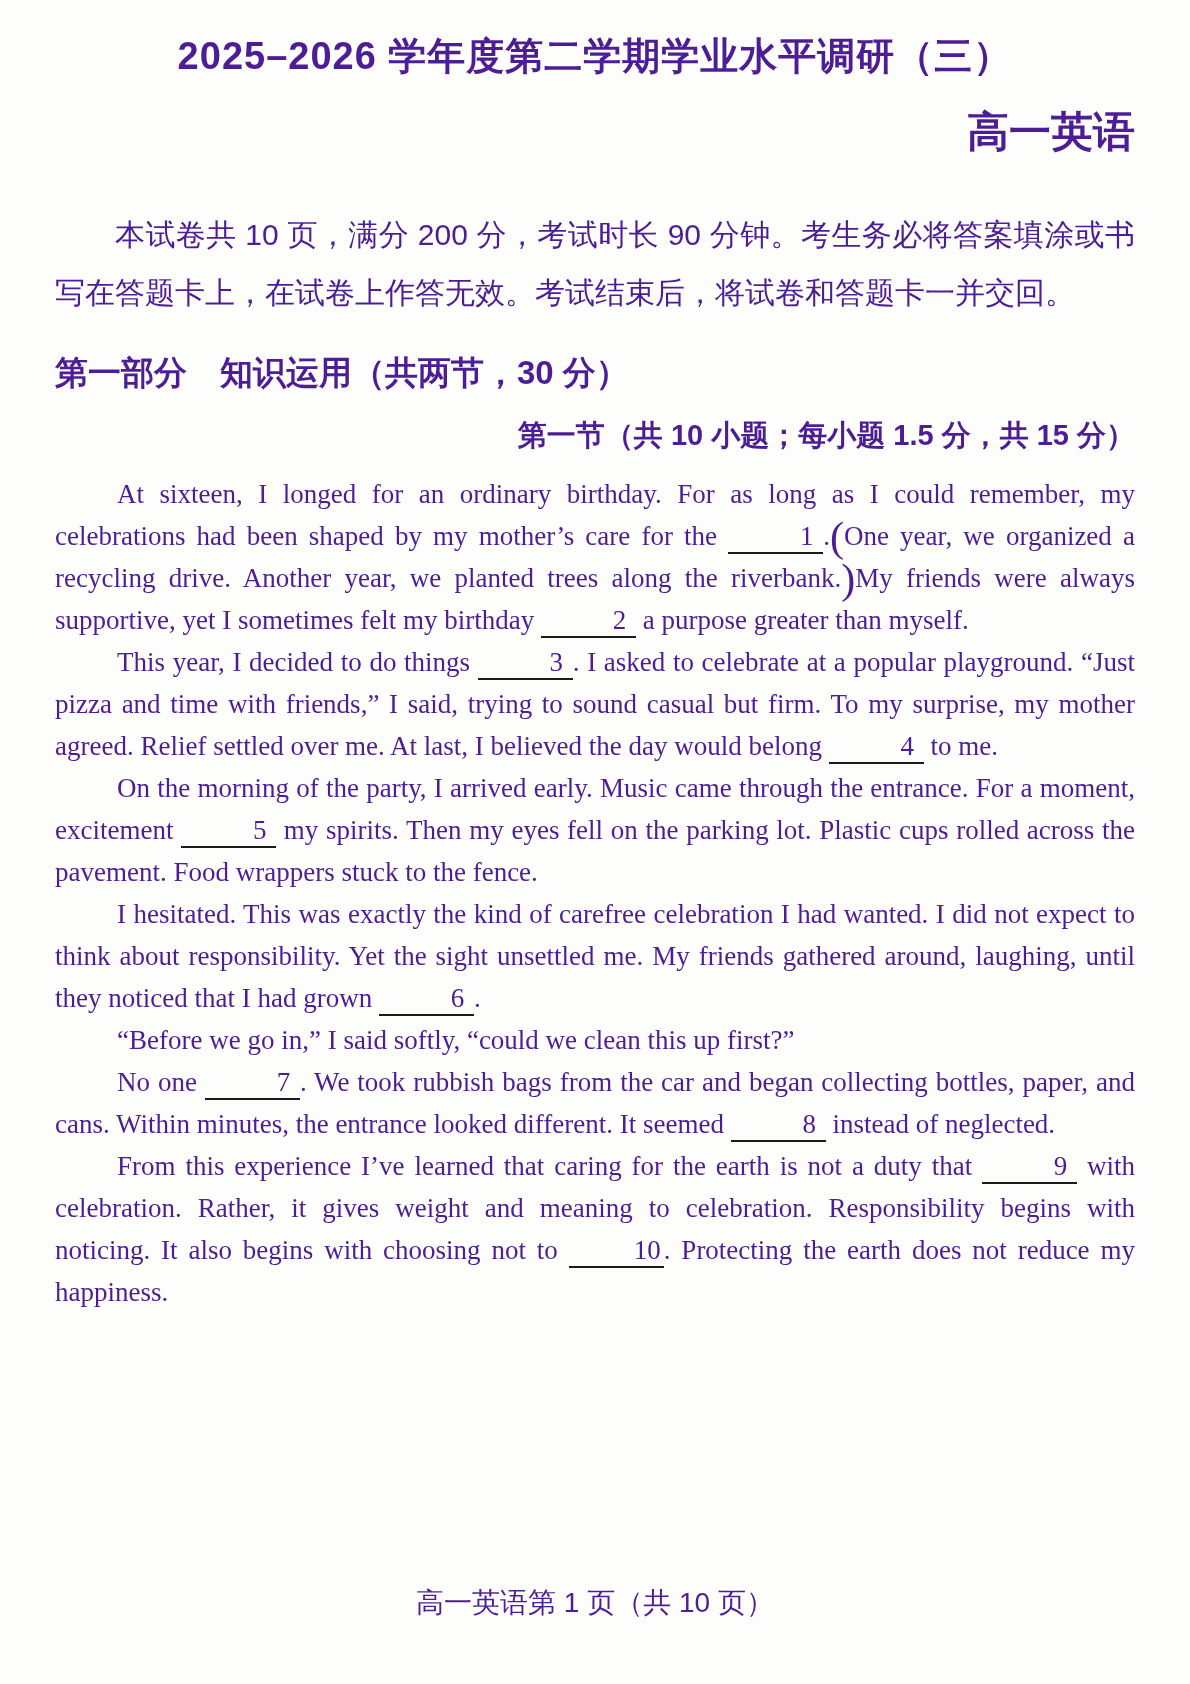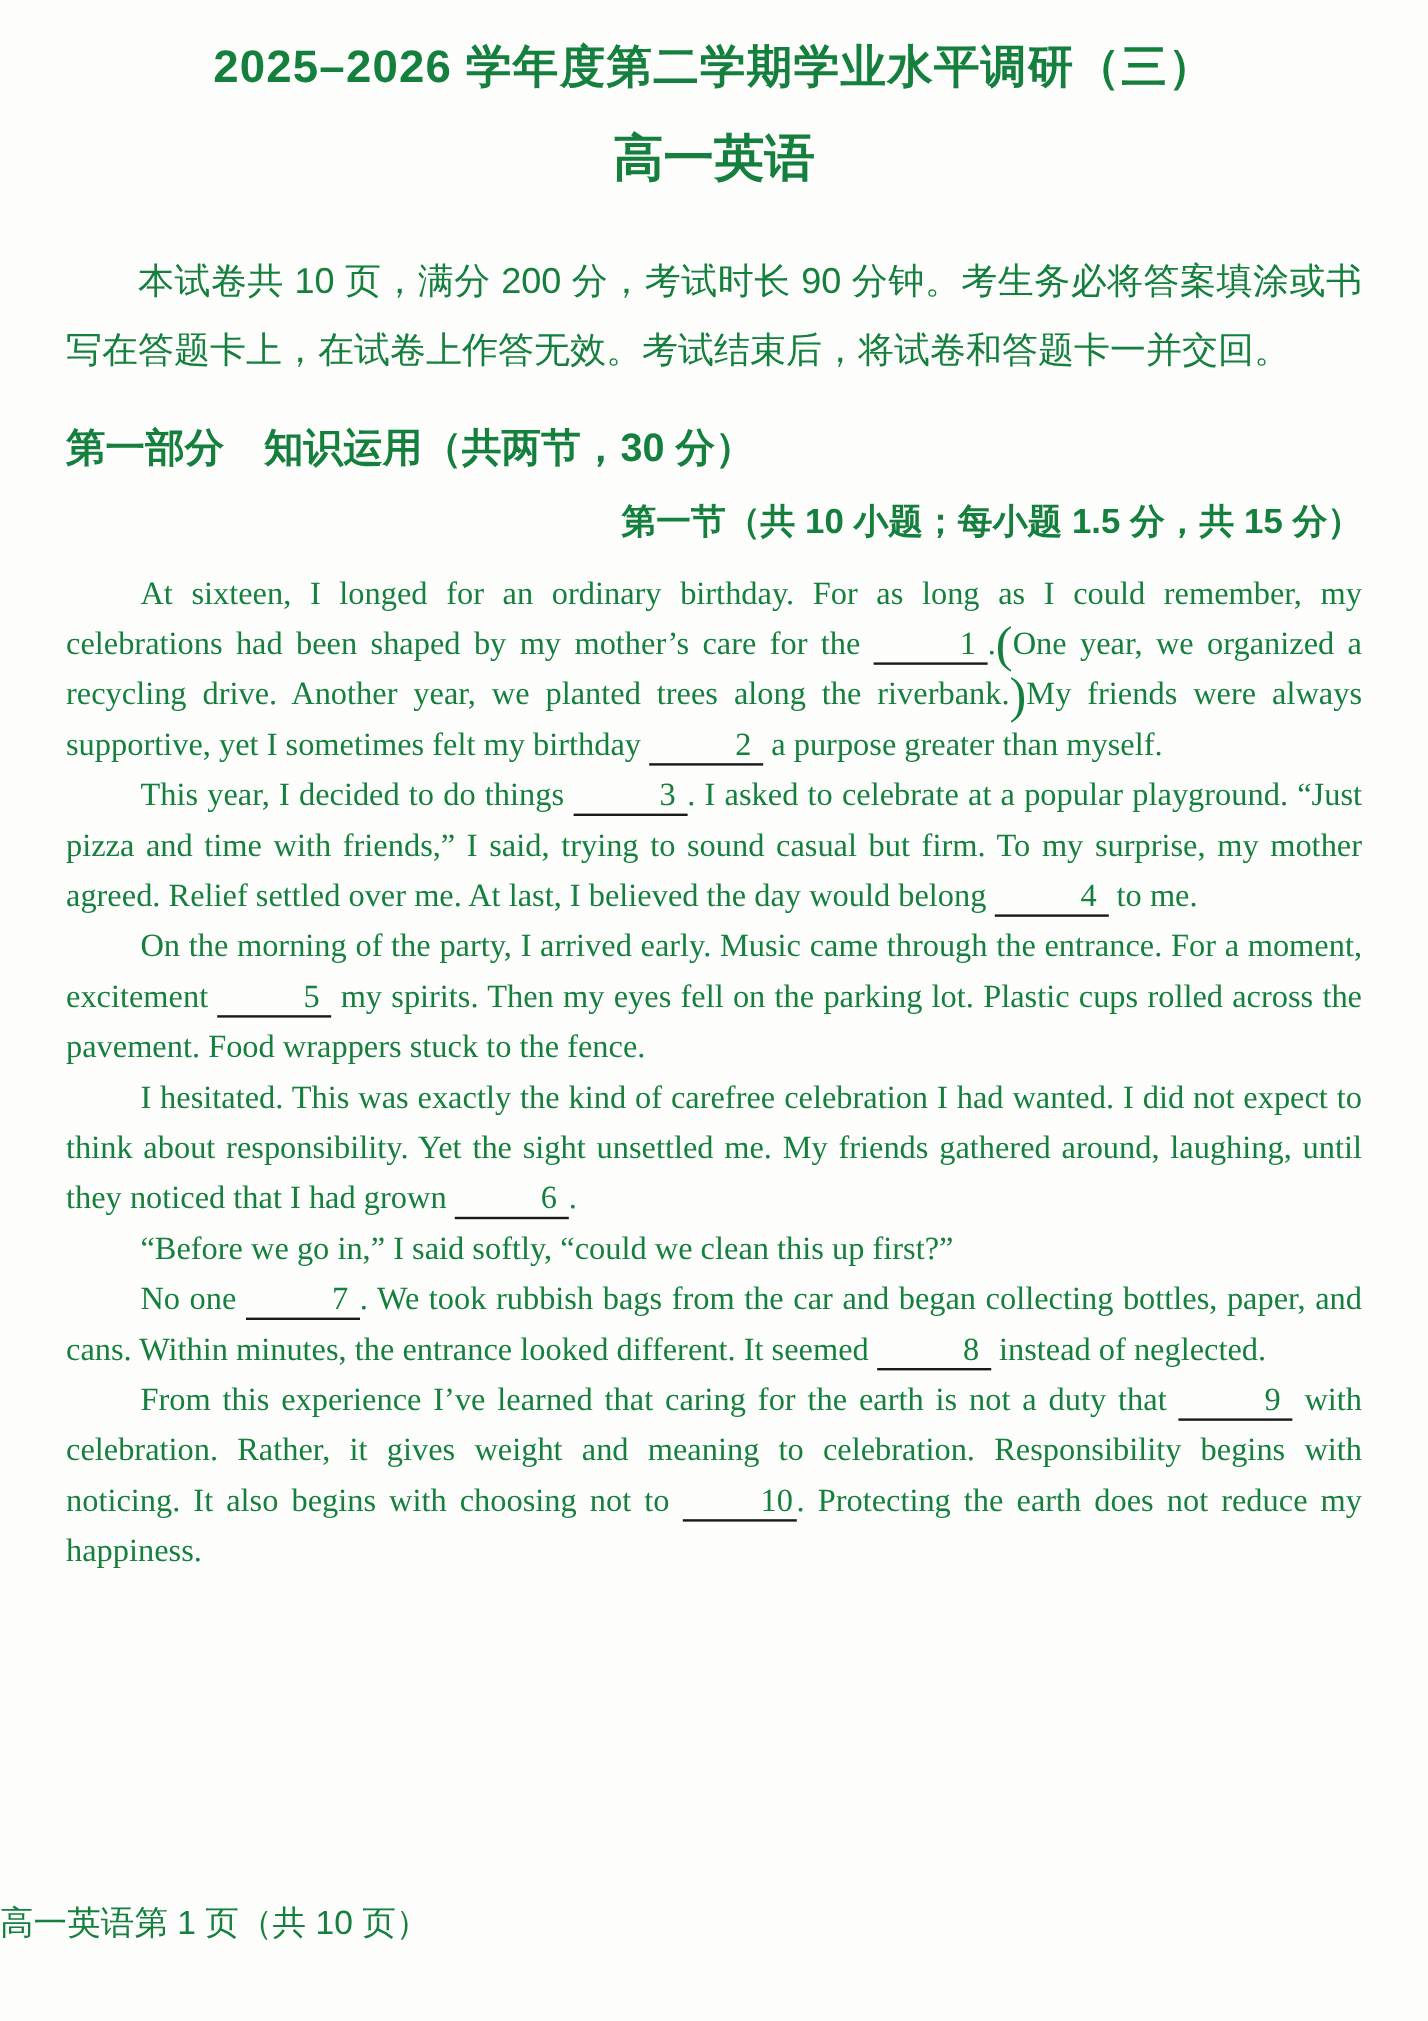--- a/index.html
+++ b/index.html
@@ -6,37 +6,37 @@
     margin: 0;
     padding: 0;
     background: #ffffff;
   }
   .page {
     position: relative;
     width: 1190px;
     height: 1684px;
     margin: 0 auto;
     background: #fdfdfc;
-    color: #15803d;
+    color: #4c1d95;
     box-sizing: border-box;
     padding: 0 55px;
     overflow: hidden;
     font-family: "Liberation Sans", "DejaVu Sans", sans-serif;
   }
   .title {
     margin-top: 34px;
     text-align: center;
     font-size: 38px;
     font-weight: bold;
     line-height: 1.2;
     letter-spacing: 1px;
   }
   .subtitle {
     margin-top: 28px;
-    text-align: center;
+    text-align: right;
     font-size: 42px;
     font-weight: bold;
     line-height: 1.15;
   }
   .notice {
     margin-top: 50px;
     font-size: 30px;
     line-height: 58px;
     text-indent: 2em;
     text-align: justify;
@@ -86,20 +86,21 @@
     font-size: 42px;
     line-height: 0;
     vertical-align: -6px;
     font-weight: 400;
   }
   .footer {
     position: absolute;
     left: 0;
     right: 0;
     top: 1586px;
+    text-align: center;
     font-size: 28px;
     line-height: 1.2;
   }
 </style>
 </head>
 <body>
 
 <div class="page">
   <div class="title">2025–2026 学年度第二学期学业水平调研（三）</div>
   <div class="subtitle">高一英语</div>

